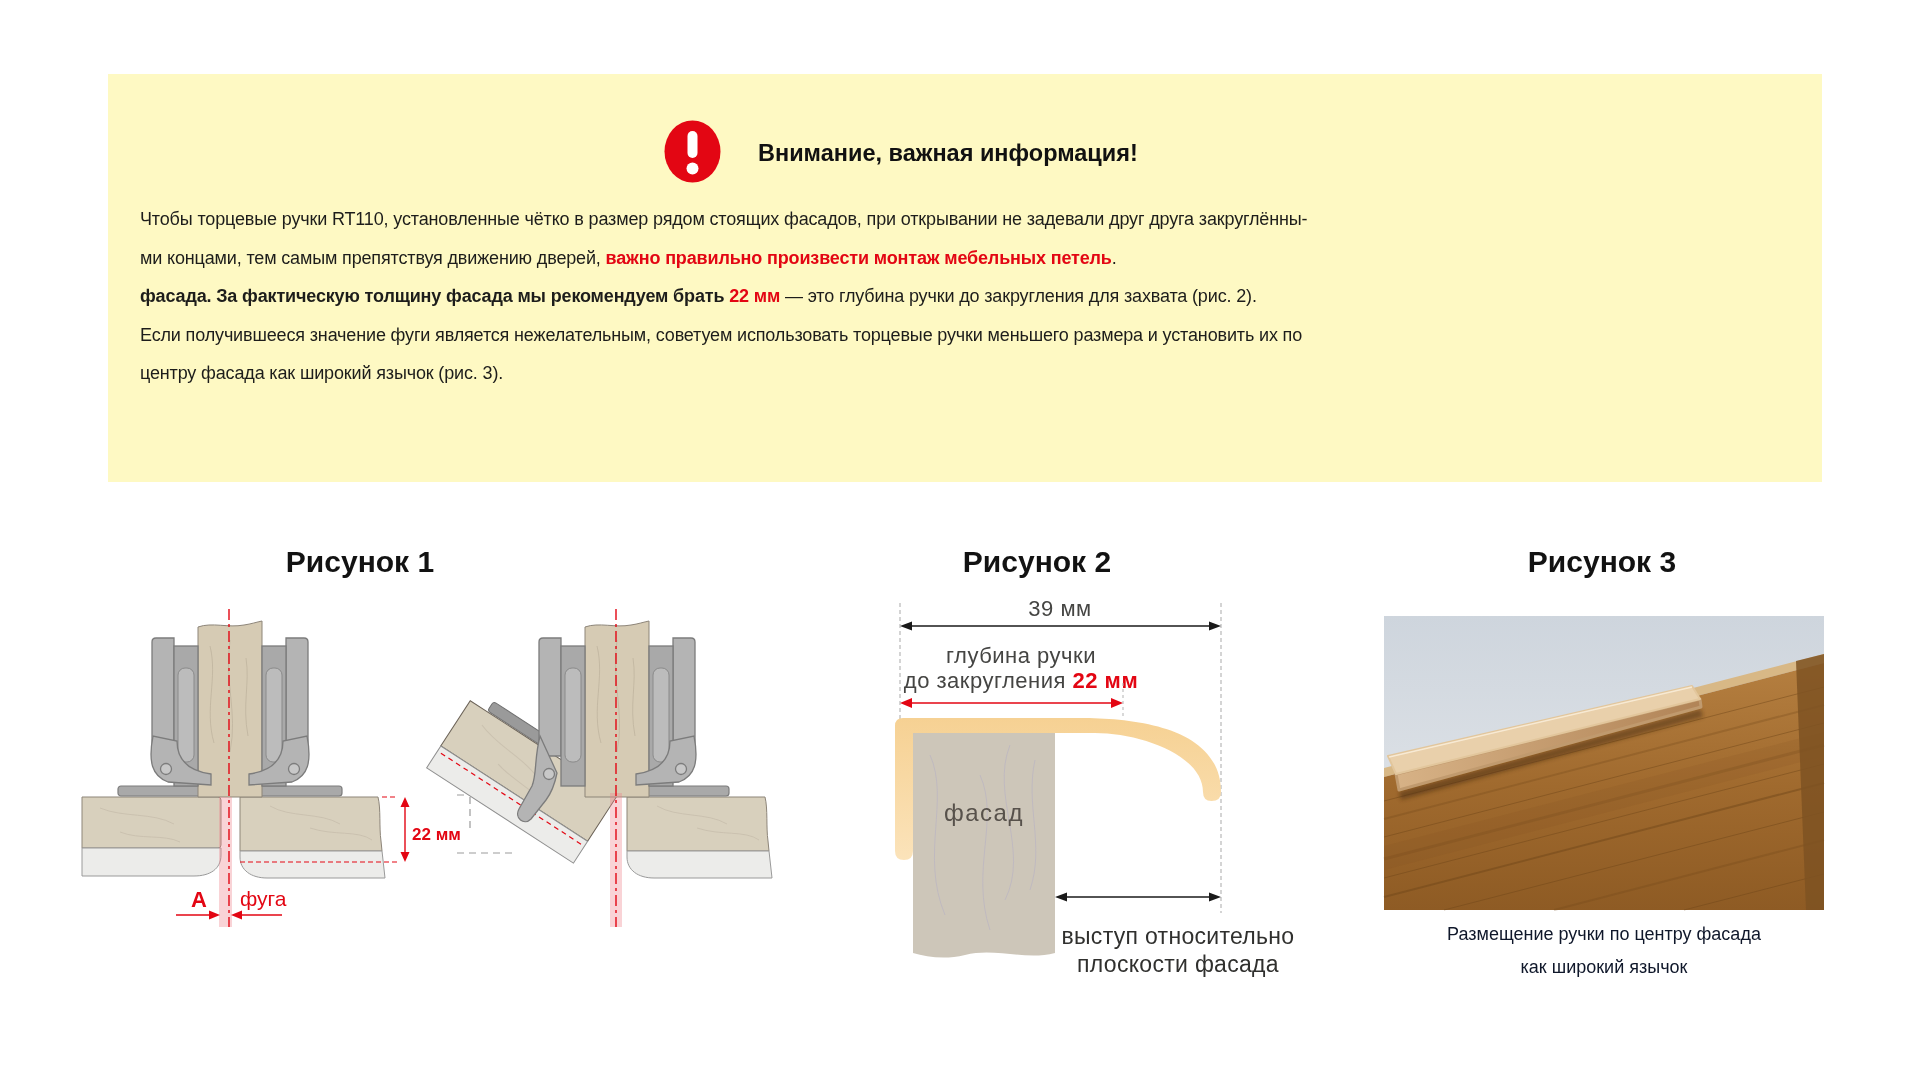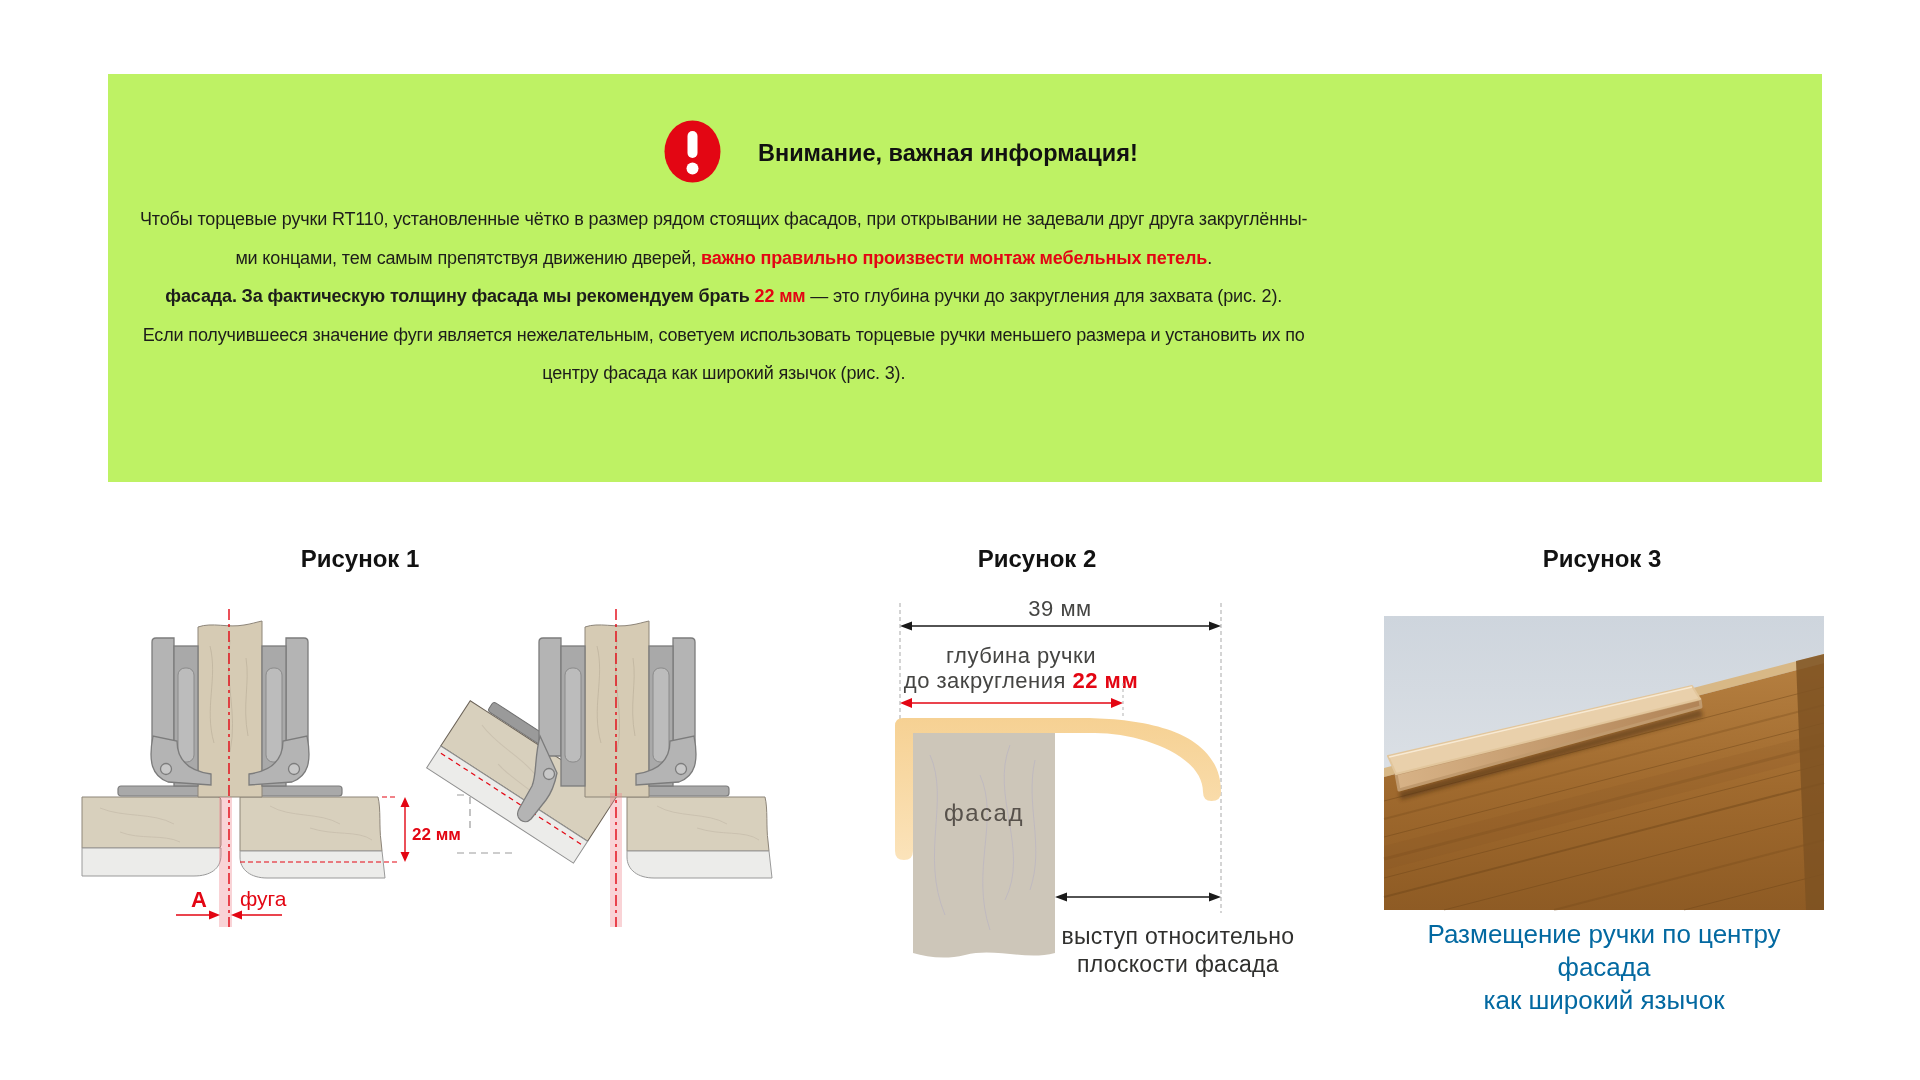--- a/index.html
+++ b/index.html
@@ -1,34 +1,34 @@
 <!DOCTYPE html>
 <html><head>
 <meta charset="utf-8">
 <style>
   html,body{margin:0;padding:0;background:#fff;}
   body{width:1920px;height:1080px;position:relative;overflow:hidden;
        font-family:"Liberation Sans",sans-serif;color:#1d1d1b;}
 
-  .banner{position:absolute;left:108px;top:74px;width:1714px;height:408px;background:#bef264;text-align:center;}
+  .banner{position:absolute;left:108px;top:74px;width:1714px;height:408px;background:#fef9c3;}
   .warn-icon{position:absolute;left:556px;top:46px;width:57px;height:63px;}
   .banner-title{position:absolute;left:650px;top:66px;font-size:23.5px;font-weight:700;color:#111;}
   .para{position:absolute;left:32px;top:126px;font-size:18px;line-height:38.6px;
         letter-spacing:-0.15px;white-space:nowrap;color:#1d1d1b;}
   .para .red{color:#e30613;font-weight:700;}
   .para .b{font-weight:700;}
 
   .figtitle{position:absolute;top:545px;width:240px;text-align:center;
-            font-size:24px;font-weight:700;color:#121212;}
+            font-size:30px;font-weight:700;color:#121212;}
   #ft1{left:240px;} #ft2{left:917px;} #ft3{left:1482px;}
 
   svg.figsvg{position:absolute;overflow:visible;}
 
   .fig3caption{position:absolute;left:1384px;top:918px;width:440px;text-align:center;
-               font-size:26px;line-height:33px;color:#0369a1;}
+               font-size:18px;line-height:33px;color:#0f172a;}
 
   
   text{font-family:"Liberation Sans",sans-serif;}
   .dimtext{font-size:22px;fill:#454543;letter-spacing:.5px;}
   .dimred{font-weight:700;fill:#e30613;}
   .factext{font-size:24px;fill:#57514b;letter-spacing:1.5px;}
   .prottext{font-size:23px;fill:#30302e;letter-spacing:.3px;}
   .f1red{font-size:17px;font-weight:700;fill:#e30613;}
   .f1redbig{font-size:22px;font-weight:700;fill:#e30613;}
   .f1fuga{font-size:21px;fill:#e30613;}

